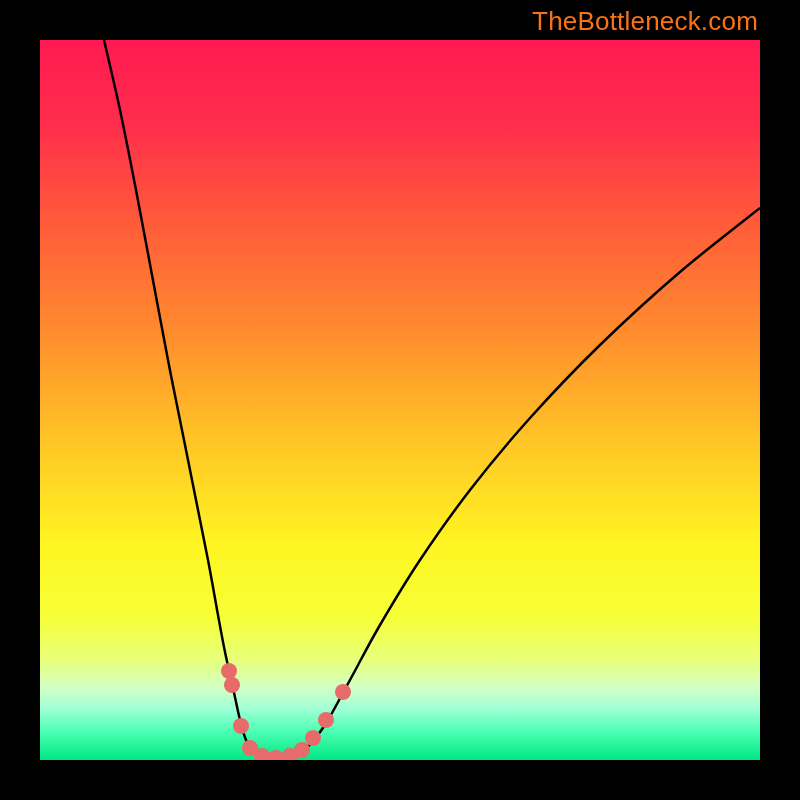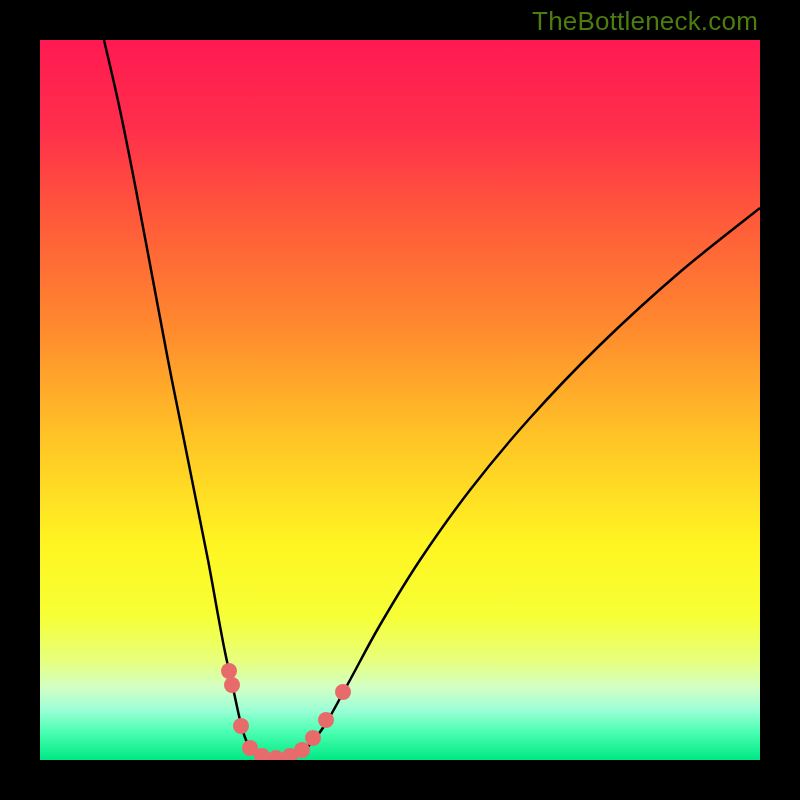--- a/index.html
+++ b/index.html
@@ -24,21 +24,21 @@
     top: 40px;
     left: 40px;
     width: 720px;
     height: 720px;
     overflow: hidden;
   }
   .watermark {
     position: absolute;
     top: 6px;
     right: 42px;
-    color: #4d7c0f;
+    color: #f97316;
     font-size: 26px;
     font-weight: 500;
     letter-spacing: 0.2px;
   }
   svg {
     display: block;
   }
 </style>
 </head>
 <body>

